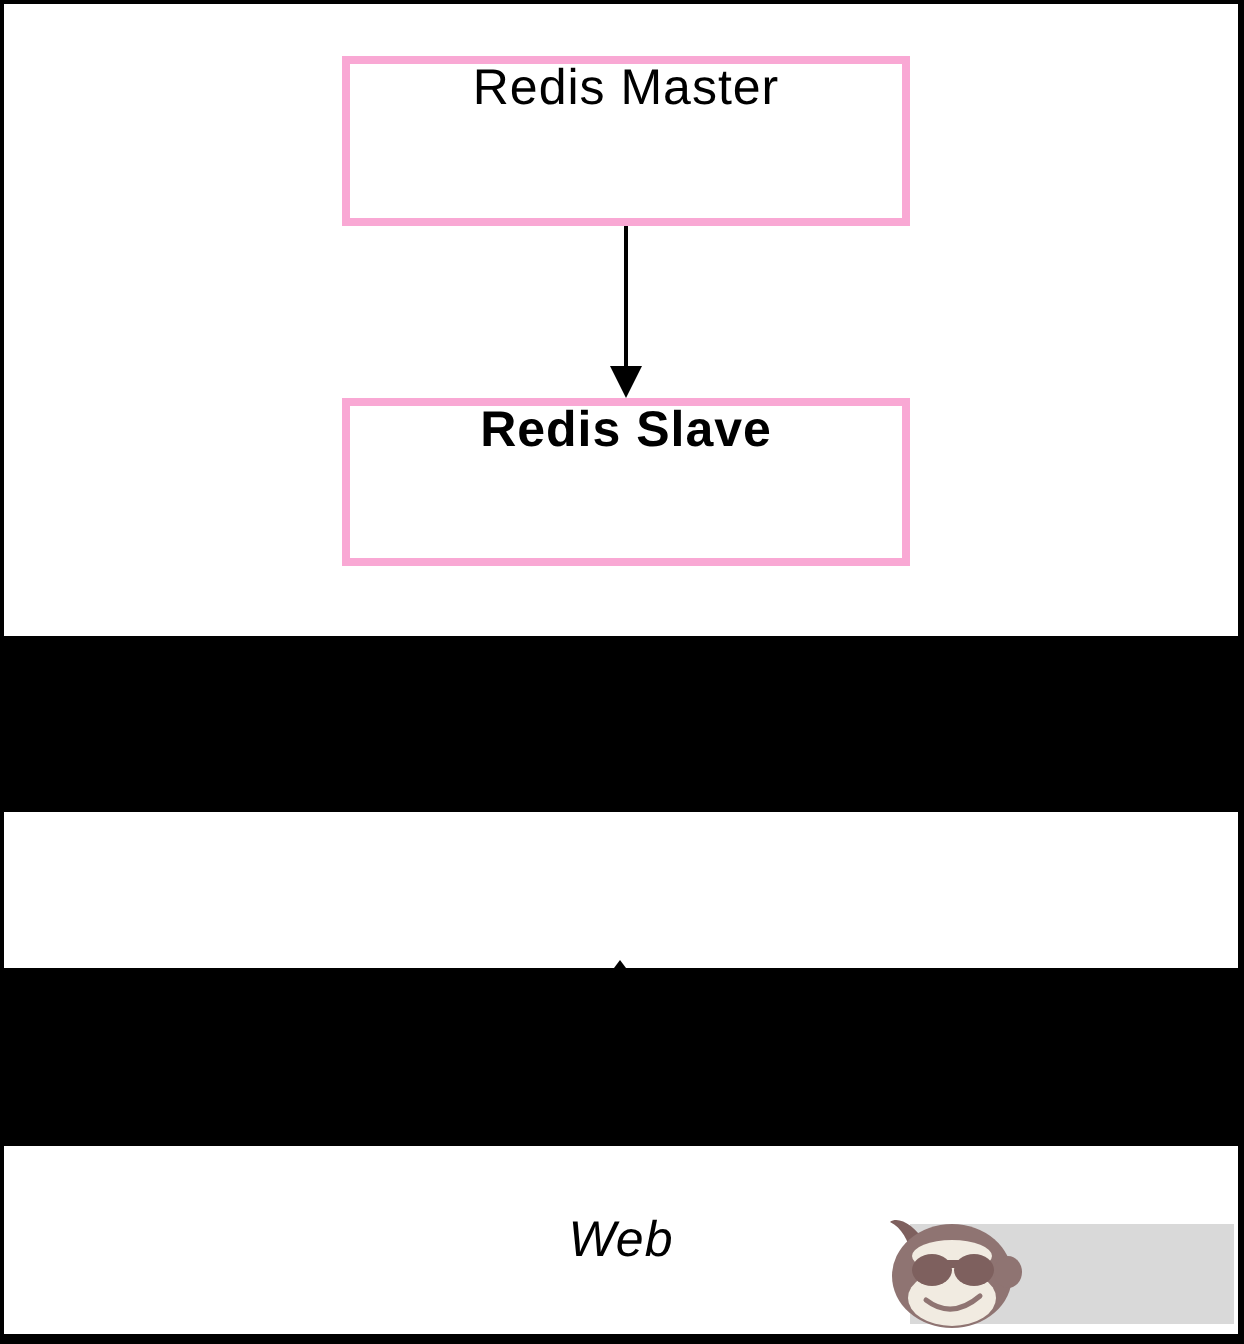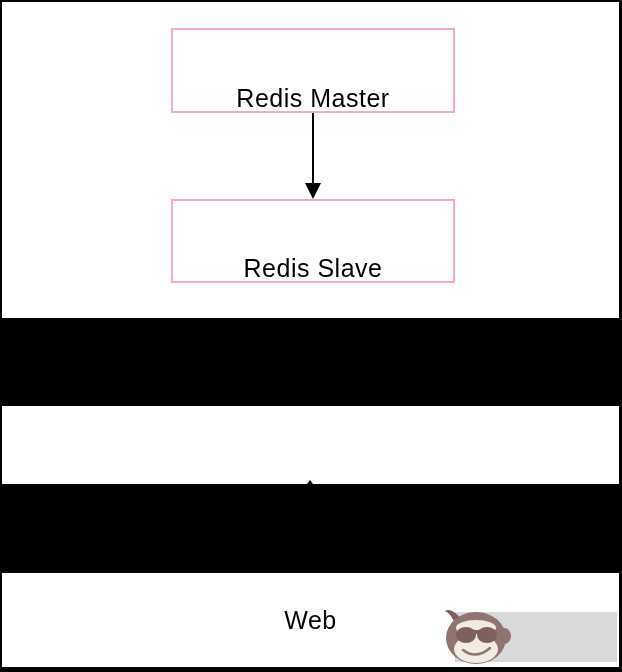--- a/index.html
+++ b/index.html
@@ -16,45 +16,45 @@
     overflow: hidden;
   }
   .surface {
     position: absolute;
     left: 2px;
     width: 617px;
     background: #ffffff;
   }
   .surface.top    { top: 2px;   height: 316px; }
   .surface.keepalived { top: 406px; height: 78px; display: flex; align-items: center; justify-content: center; }
-  .surface.web    { top: 573px; height: 94px; display: flex; align-items: center; justify-content: center; }
+  .surface.web    { top: 573px; height: 94px; display: flex; align-items: center; justify-content: center; font-style: italic; }
 
   .redacted {
     position: absolute;
     left: 0;
     width: 622px;
     background: #000000;
   }
   .redacted.band1 { top: 318px; height: 88px; }
   .redacted.band2 { top: 484px; height: 89px; }
 
   .node {
     position: absolute;
     left: 169px;
     width: 284px;
     height: 85px;
     box-sizing: border-box;
     background: #ffffff;
-    border: 2px solid #f9a8d4;
+    border: 4px solid #f9a8d4;
     display: flex;
-    align-items: flex-end;
+    align-items: flex-start;
     justify-content: center;
   }
   .node.master { top: 26px; }
-  .node.slave  { top: 197px; height: 84px; }
+  .node.slave  { top: 197px; height: 84px; font-weight: bold; }
 
   .label {
     font-size: 25px;
     line-height: 1;
     color: #000000;
     letter-spacing: 0.5px;
     white-space: nowrap;
   }
 
   .edge-line {

